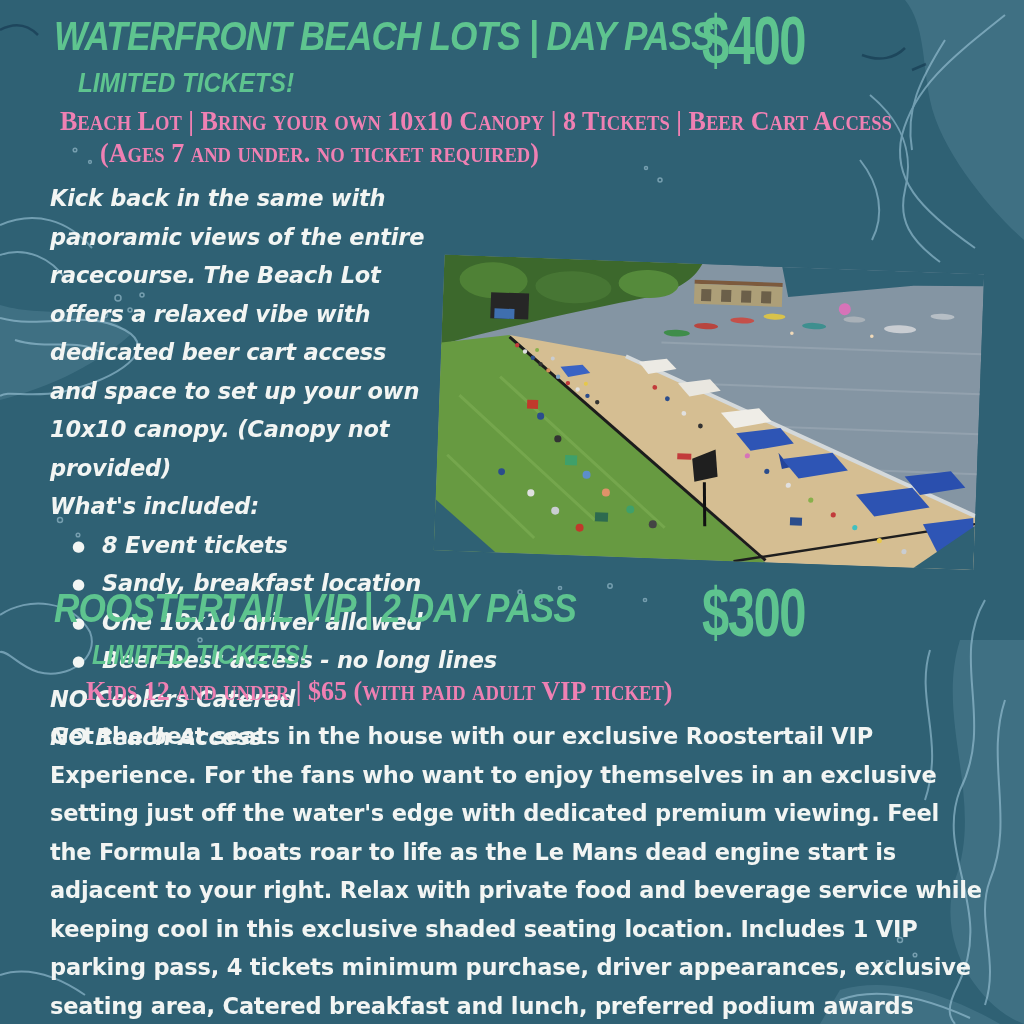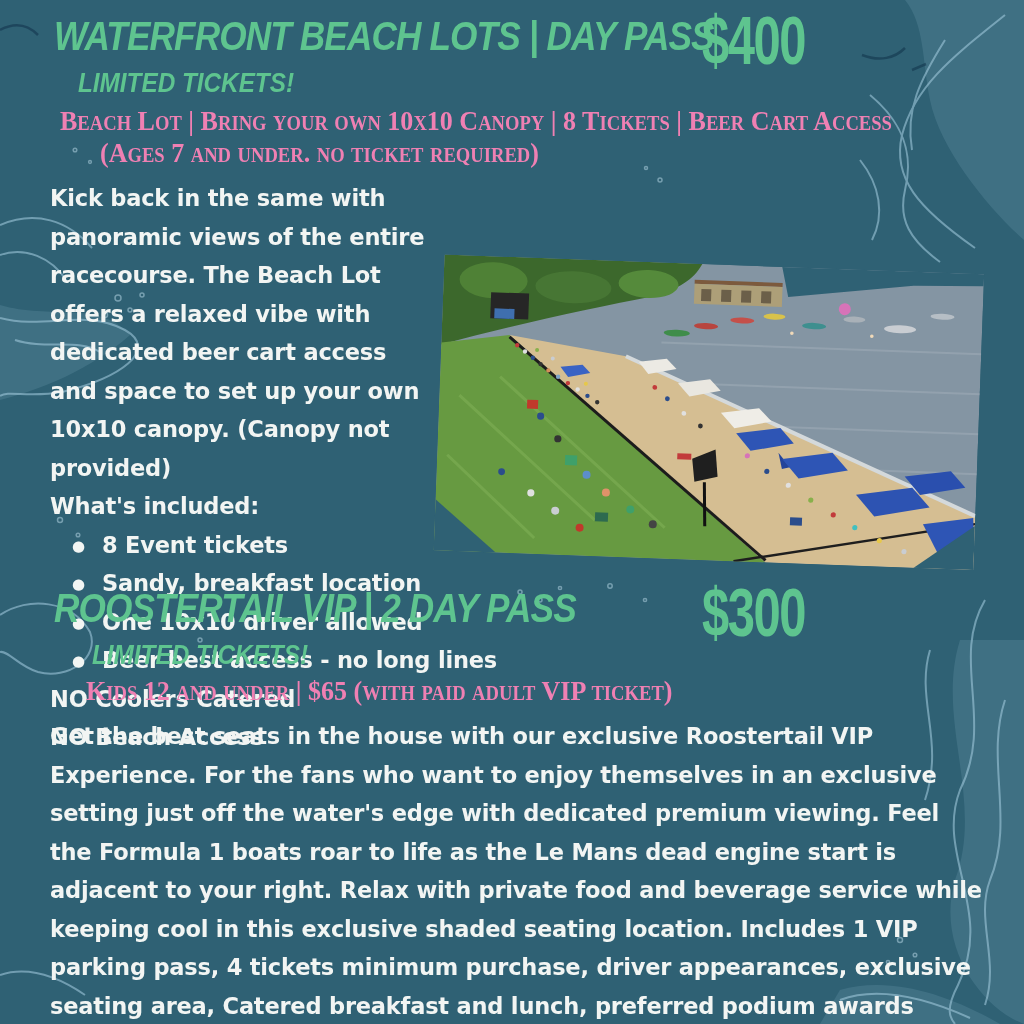--- a/index.html
+++ b/index.html
@@ -137,21 +137,21 @@
       <div style="position:relative;">
         <span class="sec-title">WATERFRONT BEACH LOTS | DAY PASS</span>
         <span class="price">$400</span>
       </div>
       <div>
         <span class="limited">LIMITED TICKETS!</span>
       </div>
       <span class="pink-line pink-1">Beach Lot | Bring your own 10x10 Canopy | 8 Tickets | Beer Cart Access</span>
       <span class="pink-line pink-2">(Ages 7 and under. no ticket required)</span>
 
-      <div class="body-copy" style="margin-top:8px;">
+      <div class="body-copy" style="margin-top:8px;font-style:italic;">
 
         <div class="photo-box">
           <div class="photo-rot">
             <svg width="540" height="296" viewBox="0 0 540 296" xmlns="http://www.w3.org/2000/svg">
 
               <rect x="0" y="0" width="540" height="296" fill="#8495a3"></rect>
               <g stroke="#9dabb6" stroke-width="2" opacity="0.6">
                 <path d="M220,80 H540"></path>
                   <path d="M250,120 H540"></path>
                   <path d="M300,160 H540"></path>

